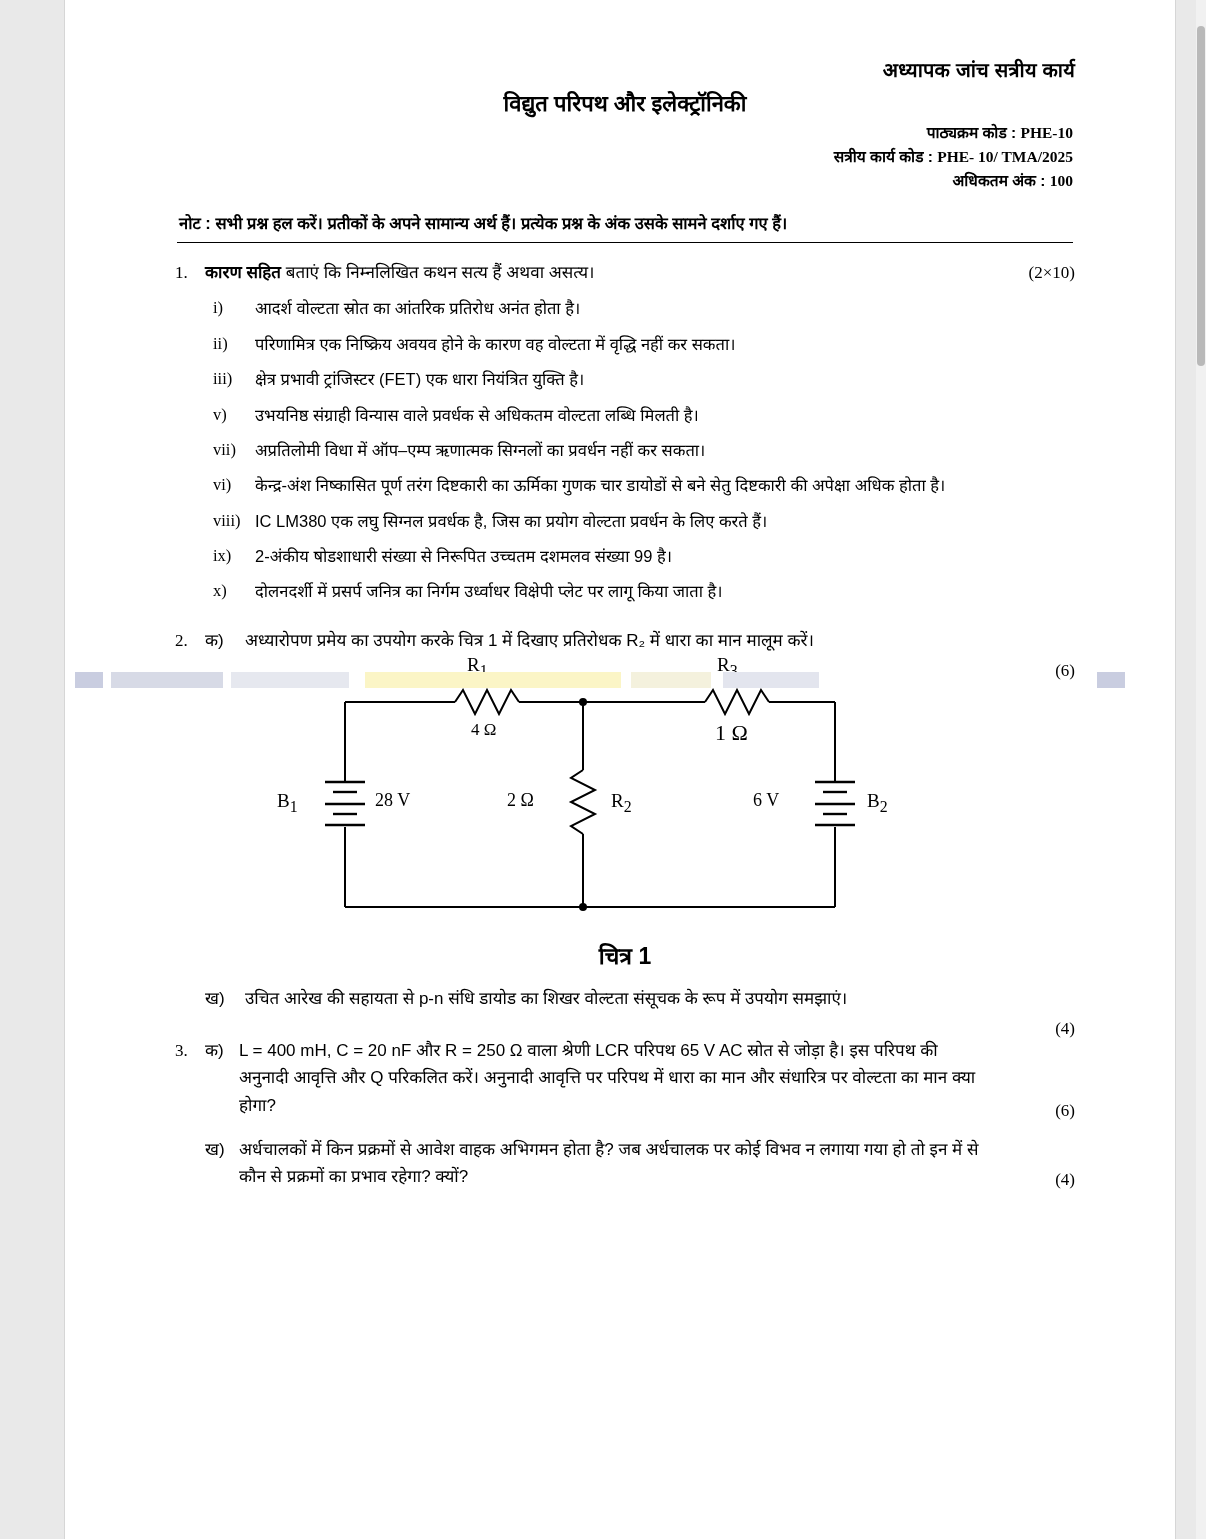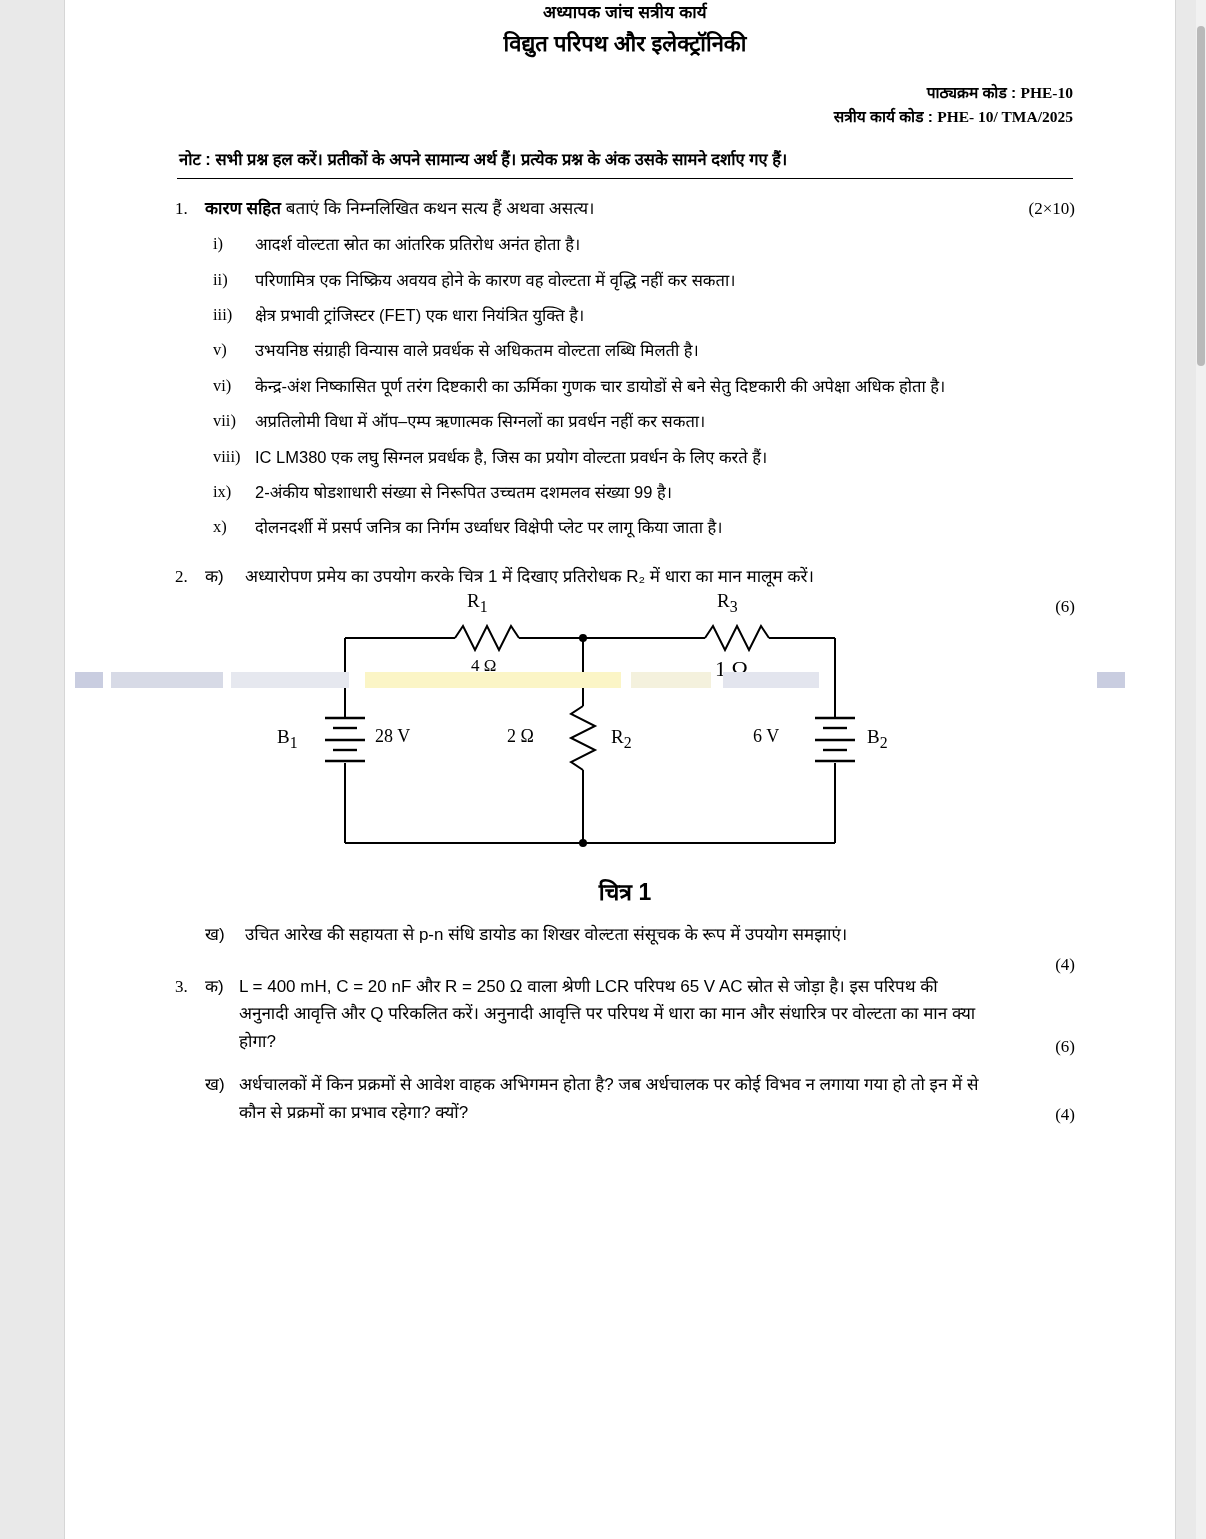--- a/index.html
+++ b/index.html
@@ -48,35 +48,36 @@
     background: #b9b9b9;
     border-radius: 4px;
   }
   .content {
     position: absolute;
     left: 110px;
     top: 0;
     width: 900px;
   }
   .hdr-line1 {
-    text-align: center;
-    font-family: "Liberation Sans", sans-serif;
-    font-weight: bold;
-    font-size: 17px;
+    text-align: right;
+    font-family: "Liberation Sans", sans-serif;
+    font-weight: bold;
+    font-size: 20px;
+    margin-top: 56px;
     letter-spacing: .2px;
   }
   .hdr-line2 {
     text-align: center;
     font-family: "Liberation Sans", sans-serif;
     font-weight: bold;
     font-size: 22px;
     margin-top: 4px;
   }
   .meta {
-    margin-top: 24px;
+    margin-top: 4px;
     text-align: right;
     font-family: "Liberation Sans", sans-serif;
     font-size: 15.5px;
     font-weight: bold;
     line-height: 1.55;
     padding-right: 2px;
   }
   .meta .serifnum { font-family: "Liberation Serif", serif; }
   .note {
     margin-top: 18px;
@@ -162,20 +163,24 @@
 
       <div class="meta">
         <div>
           <span>पाठ्यक्रम कोड :</span>
           <span class="serifnum">PHE-10</span>
         </div>
         <div>
           <span>सत्रीय कार्य कोड :</span>
           <span class="serifnum">PHE- 10/ TMA/2025</span>
         </div>
+        <div>
+          <span>अधिकतम अंक :</span>
+          <span class="serifnum">100</span>
+        </div>
       </div>
 
       <div class="note">नोट : सभी प्रश्न हल करें। प्रतीकों के अपने सामान्य अर्थ हैं। प्रत्येक प्रश्न के अंक उसके सामने दर्शाए गए हैं।</div>
       <hr class="rule">
 
       <div class="q">
         <div class="q-num">1.</div>
         <div class="q-body">
           <span class="bold">कारण सहित</span><span class="dev"> बताएं कि निम्नलिखित कथन सत्य हैं अथवा असत्य।</span>
           <span class="marks">(2×10)</span>
@@ -192,26 +197,26 @@
       </div>
       <div class="sub">
         <div class="sub-label">iii)</div>
         <div class="sub-text dev">क्षेत्र प्रभावी ट्रांजिस्टर (FET) एक धारा नियंत्रित युक्ति है।</div>
       </div>
       <div class="sub">
         <div class="sub-label">v)</div>
         <div class="sub-text dev">उभयनिष्ठ संग्राही विन्यास वाले प्रवर्धक से अधिकतम वोल्टता लब्धि मिलती है।</div>
       </div>
       <div class="sub">
+        <div class="sub-label">vii)</div>
+        <div class="sub-text dev">अप्रतिलोमी विधा में ऑप–एम्प ऋणात्मक सिग्नलों का प्रवर्धन नहीं कर सकता।</div>
+      </div>
+      <div class="sub">
         <div class="sub-label">vi)</div>
         <div class="sub-text dev">केन्द्र-अंश निष्कासित पूर्ण तरंग दिष्टकारी का ऊर्मिका गुणक चार डायोडों से बने सेतु दिष्टकारी की अपेक्षा अधिक होता है।</div>
-      </div>
-      <div class="sub">
-        <div class="sub-label">vii)</div>
-        <div class="sub-text dev">अप्रतिलोमी विधा में ऑप–एम्प ऋणात्मक सिग्नलों का प्रवर्धन नहीं कर सकता।</div>
       </div>
       <div class="sub">
         <div class="sub-label">viii)</div>
         <div class="sub-text dev">IC LM380 एक लघु सिग्नल प्रवर्धक है, जिस का प्रयोग वोल्टता प्रवर्धन के लिए करते हैं।</div>
       </div>
       <div class="sub">
         <div class="sub-label">ix)</div>
         <div class="sub-text dev">2-अंकीय षोडशाधारी संख्या से निरूपित उच्चतम दशमलव संख्या 99 है।</div>
       </div>
       <div class="sub">

